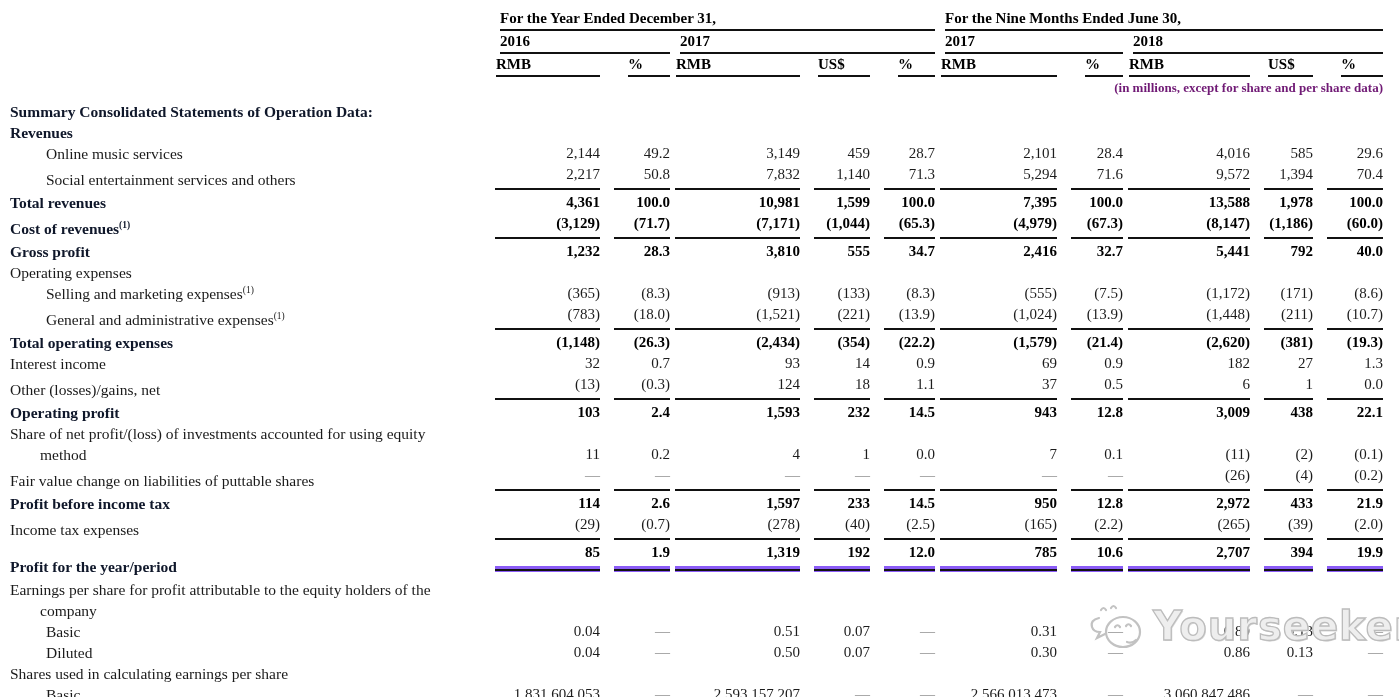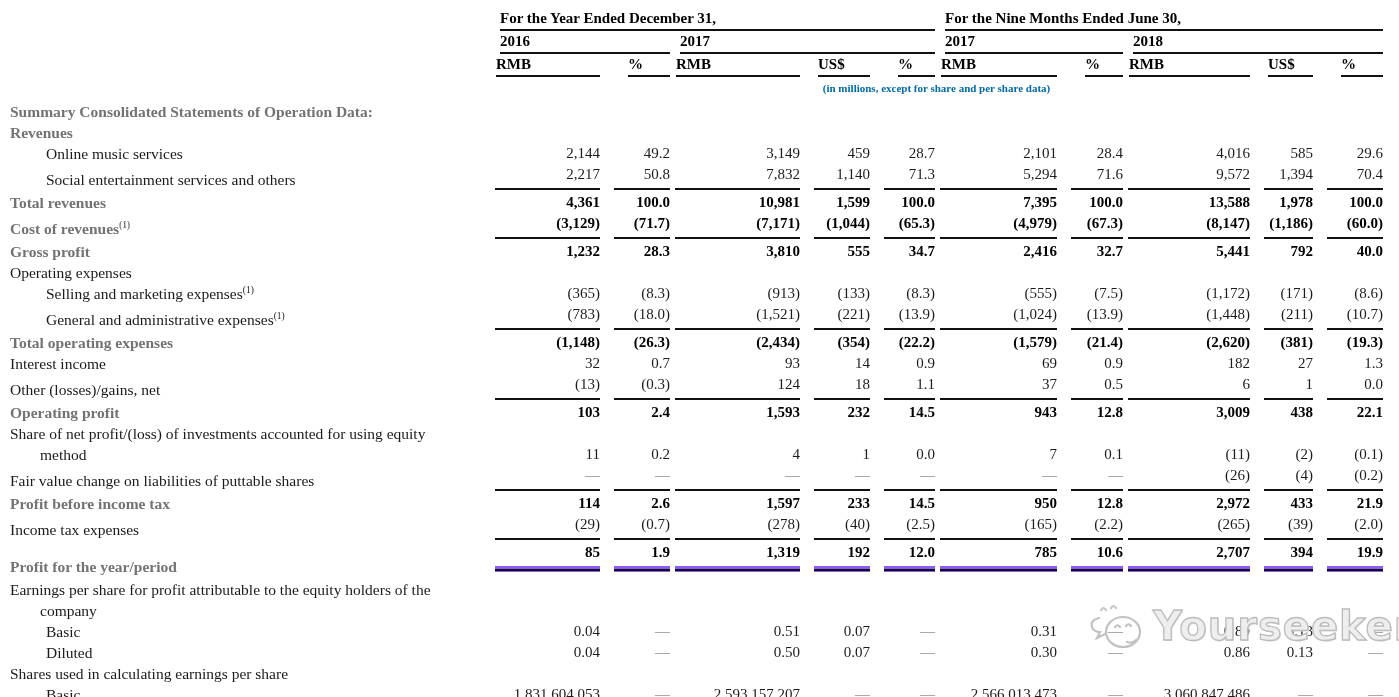--- a/index.html
+++ b/index.html
@@ -29,29 +29,29 @@
     border-bottom:2px solid #111;
     font-size:15px;line-height:20px;padding-bottom:1px;
   }
   .grp-title .cell{margin-left:10px;}
   .yr .cell{margin-left:10px;}
   .colhead .cell{margin-left:10px;}
   td.pctcol .cell{margin-left:28px;}
   td.usdcol .cell{margin-left:18px;}
   td.rmbcol .cell{margin-left:6px;}
   .note-row td{
-    text-align:center;font-weight:bold;color:#0369a1;
-    font-size:11px;line-height:22px;padding-bottom:2px;
+    text-align:right;font-weight:bold;color:#701a75;
+    font-size:13px;line-height:22px;padding-bottom:2px;
   }
   
   td.label{
     font-size:15.5px;line-height:21px;
     padding-left:10px;color:#1a1a1a;
   }
-  td.label.bold{font-weight:bold;color:#737373;}
+  td.label.bold{font-weight:bold;color:#0f172a;}
   td.label.ind{padding-left:46px;}
   td.label .cont{padding-left:30px;}
   sup{font-size:9.5px;vertical-align:super;line-height:0;}
   td.num{
     text-align:right;font-size:15px;line-height:21px;color:#1c1c1c;
   }
   td.num.bold{font-weight:bold;color:#000;}
   td.num .cell{margin-left:14px;position:relative;}
   td.num.rmb .cell{margin-left:5px;}
   .cell.rule{border-bottom:2px solid #111;padding-bottom:3px;}

